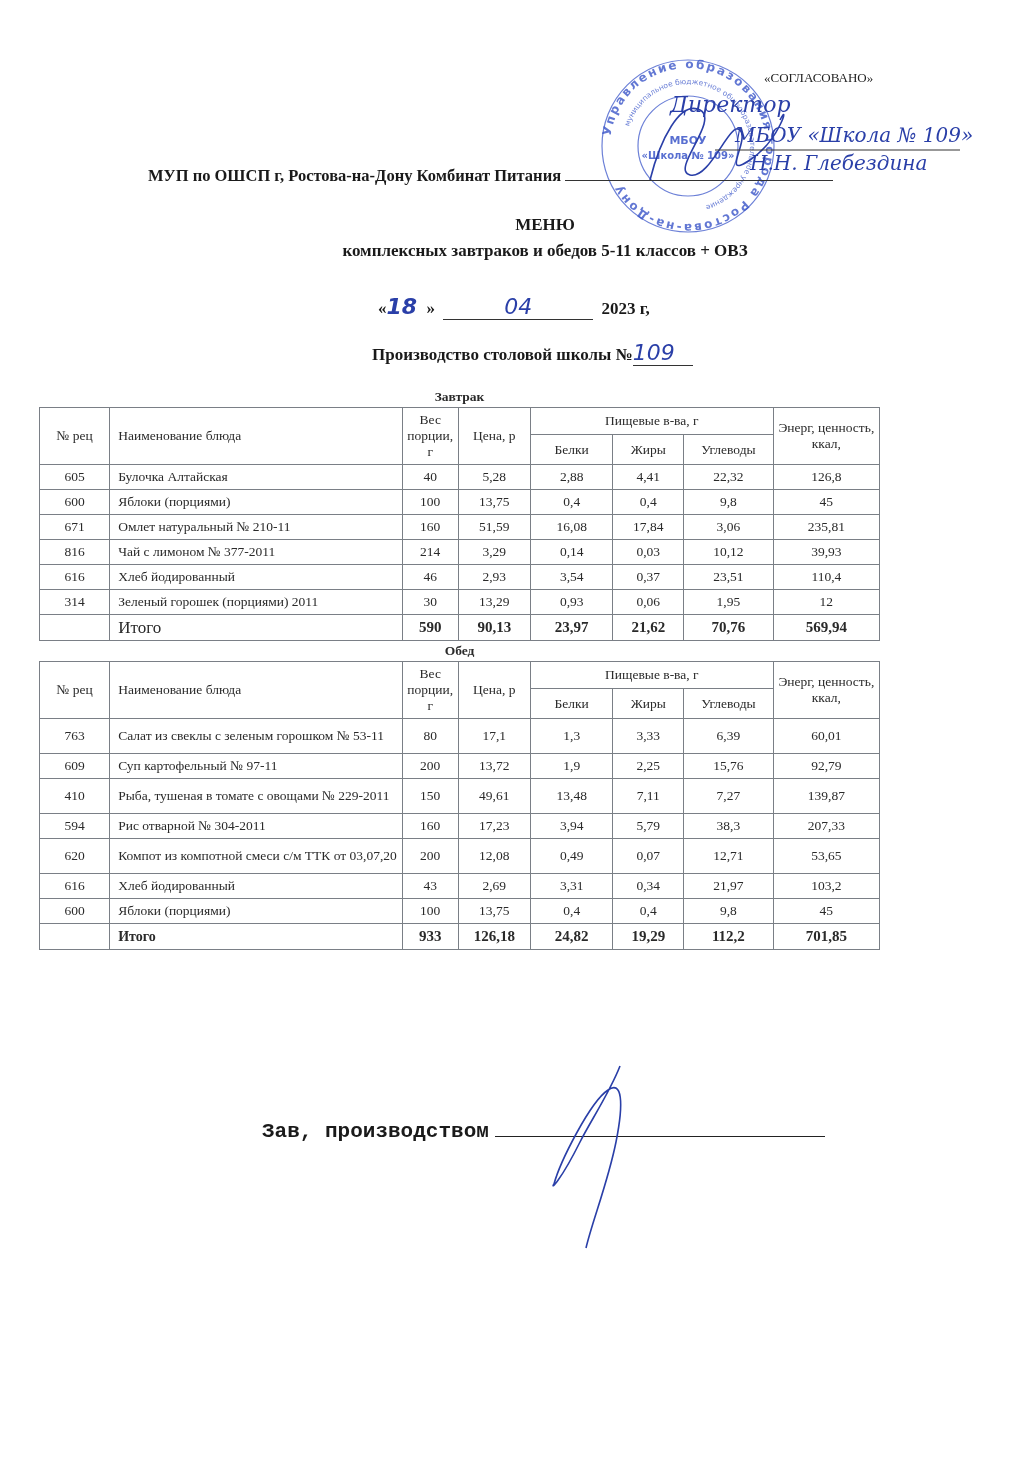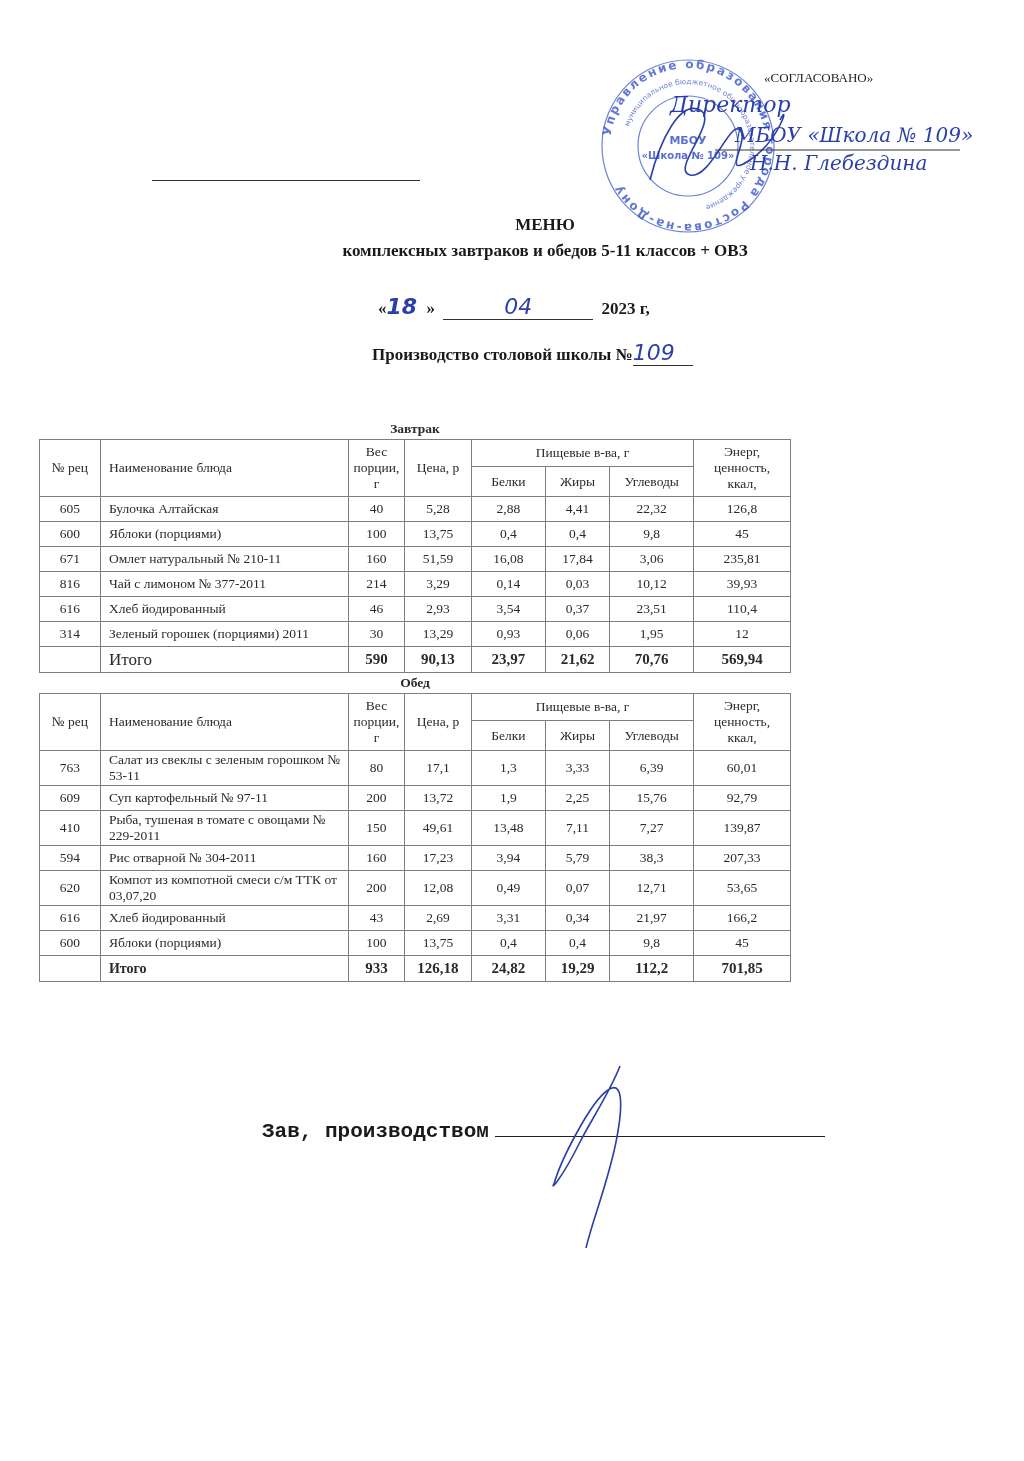--- a/index.html
+++ b/index.html
@@ -14,22 +14,22 @@
   .title { left: 0; width: 1090px; top: 215px; text-align: center; font-size: 17px; font-weight: bold; }
   .subtitle { left: 0; width: 1090px; top: 241px; text-align: center; font-size: 17px; font-weight: bold; }
   .date-line { left: 378px; top: 294px; font-size: 17px; font-weight: bold; white-space: nowrap; }
   .date-line .blank-day { display: inline-block; width: 40px; text-align: left; font-weight: bold; }
   .date-line .blank-month { display: inline-block; width: 150px; border-bottom: 1.5px solid #333; text-align: center; margin: 0 4px; }
   .hand { font-family: "DejaVu Sans", sans-serif; font-style: italic; font-weight: normal; color: #2a3fa8; font-size: 22px; }
   .school-line { left: 372px; top: 340px; font-size: 17px; font-weight: bold; white-space: nowrap; }
   .school-line .blank-num { display: inline-block; width: 60px; border-bottom: 1.5px solid #333; text-align: left; }
 
   table.menu {
-    position: absolute; left: 39px; top: 387px; width: 752px;
-    border-collapse: collapse; font-size: 13.5px; color: #2a2a2a; margin-top: 32px;
+    position: absolute; left: 39px; top: 387px; width: 841px;
+    border-collapse: collapse; font-size: 13.5px; color: #2a2a2a;
   }
   table.menu td, table.menu th {
     border: 1px solid #7a7f86; padding: 0 4px; text-align: center; font-weight: normal;
   }
   table.menu .section td { border: none; border-bottom: 1px solid #7a7f86; font-weight: bold; height: 20px; font-size: 13.5px; }
   table.menu .section.first td { border-top: none; }
   table.menu .hdr1 td { height: 26px; }
   table.menu .hdr2 td { height: 29px; }
   table.menu td.name { text-align: left; padding-left: 8px; }
   table.menu tr.item td { height: 24px; }
@@ -68,21 +68,21 @@
 
 <svg class="abs sig" style="left:640px; top:60px; width:380px; height:150px;" viewBox="0 0 380 150">
   <text x="30" y="52" font-size="22" font-style="italic" fill="#2a3fa8" font-family="DejaVu Serif, serif">Директор</text>
   <text x="95" y="82" font-size="20" font-style="italic" fill="#2a3fa8" font-family="DejaVu Serif, serif">МБОУ «Школа № 109»</text>
   <text x="110" y="110" font-size="20" font-style="italic" fill="#2a3fa8" font-family="DejaVu Serif, serif">Н.Н. Глебездина</text>
   <path d="M 10 120 C 20 80, 40 40, 60 50 S 30 110, 50 115 S 90 60, 100 70 S 80 120, 110 100 S 150 40, 140 60" fill="none" stroke="#2a3fa8" stroke-width="1.6"></path>
   <line x1="75" y1="90" x2="320" y2="90" stroke="#333" stroke-width="1"></line>
 </svg>
 
 <div class="abs org-line">
-  <span class="uline"></span>
+  <span>МУП по ОШСП г, Ростова-на-Дону Комбинат Питания</span><span class="uline"></span>
 </div>
 
 <div class="abs title">МЕНЮ</div>
 <div class="abs subtitle">комплексных завтраков и обедов 5-11 классов + ОВЗ</div>
 
 <div class="abs date-line">
   <span>«</span><span class="blank-day hand">18</span><span>»</span>
   <span class="blank-month hand">04</span>
   <span>2023 г,</span>
 </div>
@@ -258,21 +258,21 @@
         <td>53,65</td>
       </tr>
       <tr class="item">
         <td>616</td>
         <td class="name">Хлеб йодированный</td>
         <td>43</td>
         <td>2,69</td>
         <td>3,31</td>
         <td>0,34</td>
         <td>21,97</td>
-        <td>166,2</td>
+        <td>103,2</td>
       </tr>
       <tr class="item">
         <td>600</td>
         <td class="name">Яблоки (порциями)</td>
         <td>100</td>
         <td>13,75</td>
         <td>0,4</td>
         <td>0,4</td>
         <td>9,8</td>
         <td>45</td>

